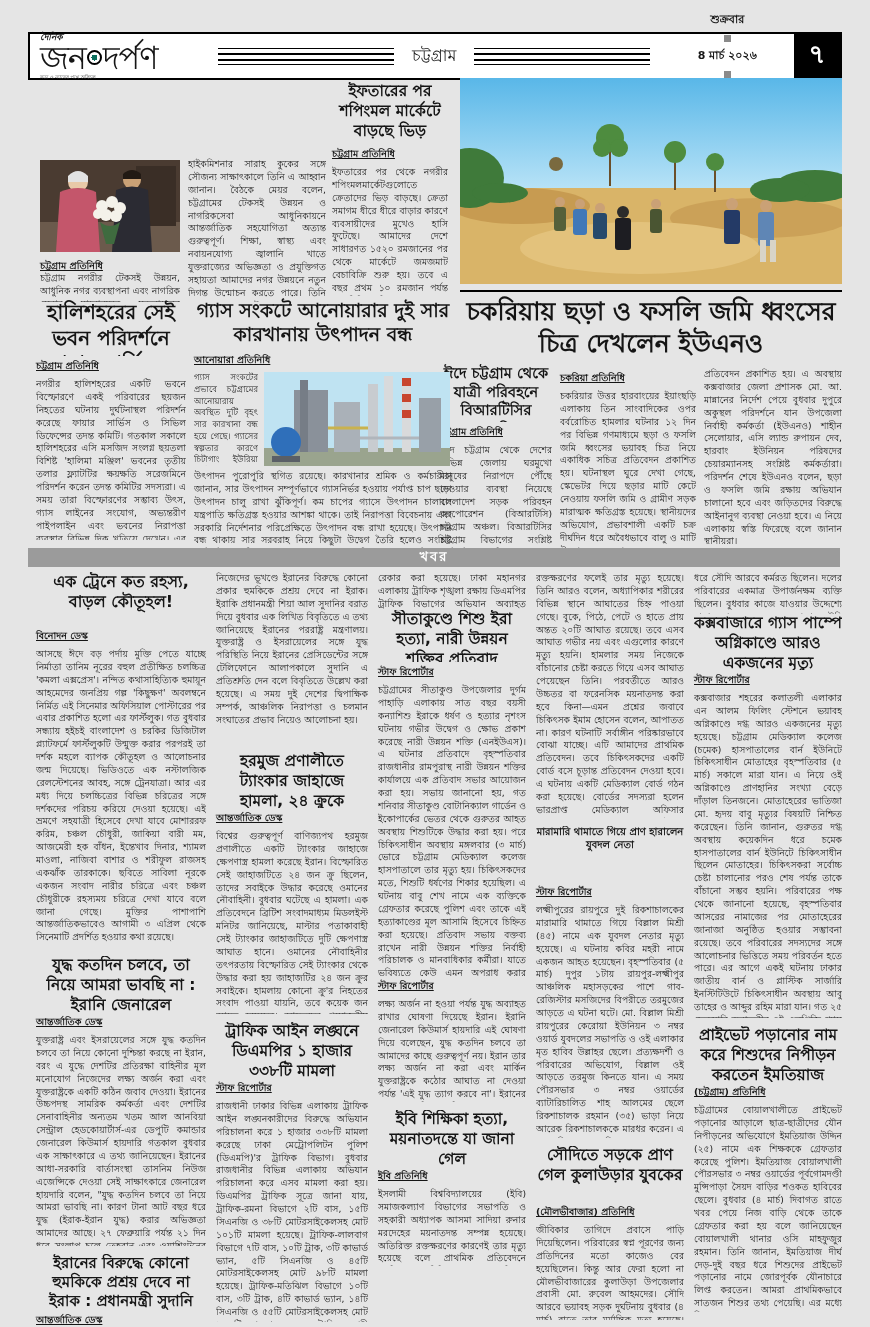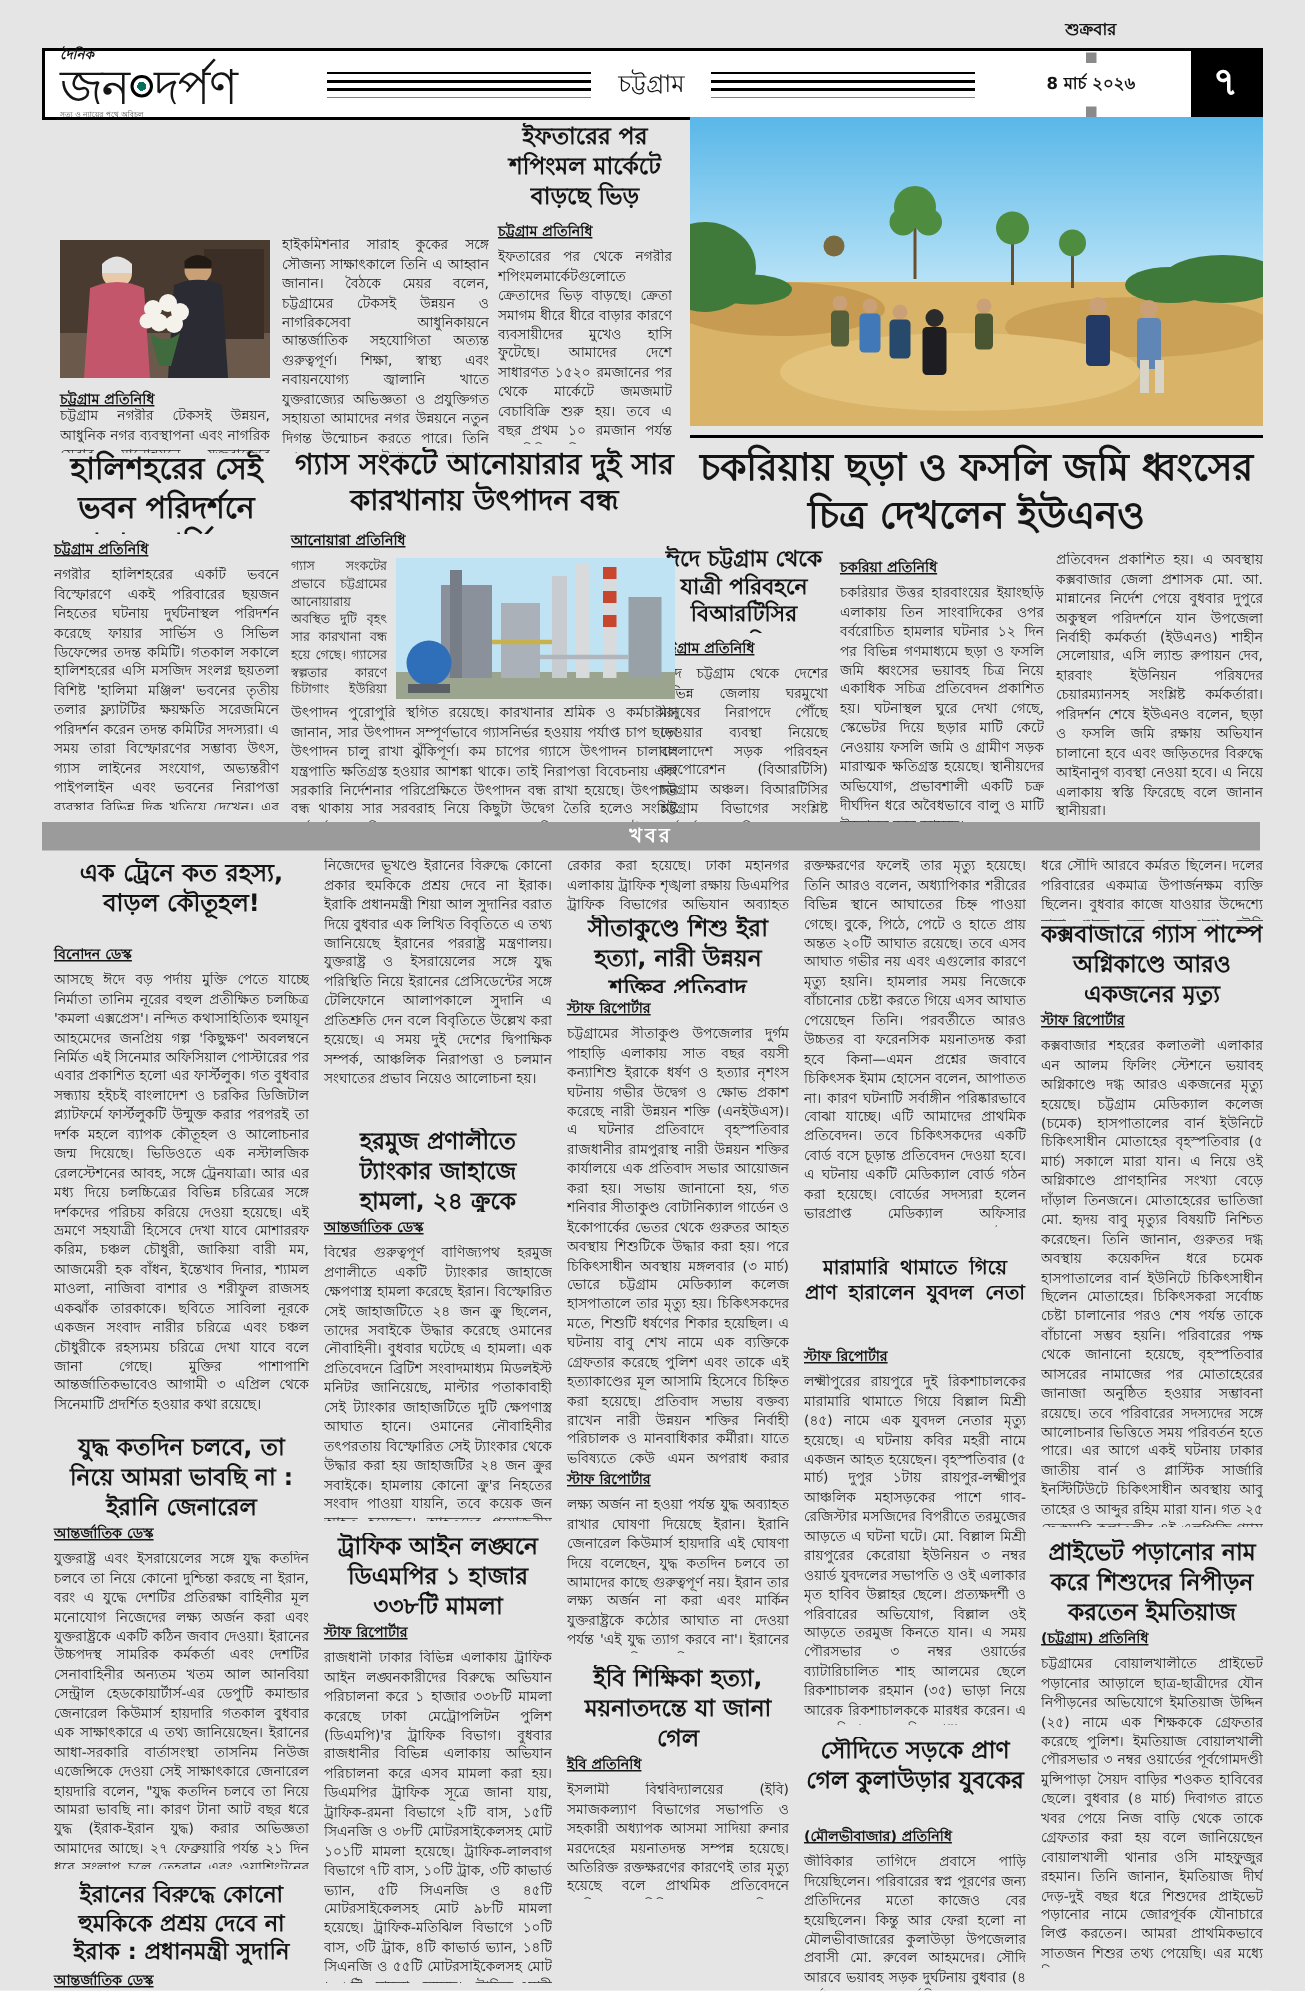--- a/index.html
+++ b/index.html
@@ -217,21 +217,21 @@
     <div class="body-text" style="height:292px;">চট্টগ্রামের সীতাকুণ্ড উপজেলার দুর্গম পাহাড়ি এলাকায় সাত বছর বয়সী কন্যাশিশু ইরাকে ধর্ষণ ও হত্যার নৃশংস ঘটনায় গভীর উদ্বেগ ও ক্ষোভ প্রকাশ করেছে নারী উন্নয়ন শক্তি (এনইউএস)। এ ঘটনার প্রতিবাদে বৃহস্পতিবার রাজধানীর রামপুরাস্থ নারী উন্নয়ন শক্তির কার্যালয়ে এক প্রতিবাদ সভার আয়োজন করা হয়। সভায় জানানো হয়, গত শনিবার সীতাকুণ্ড বোটানিক্যাল গার্ডেন ও ইকোপার্কের ভেতর থেকে গুরুতর আহত অবস্থায় শিশুটিকে উদ্ধার করা হয়। পরে চিকিৎসাধীন অবস্থায় মঙ্গলবার (৩ মার্চ) ভোরে চট্টগ্রাম মেডিক্যাল কলেজ হাসপাতালে তার মৃত্যু হয়। চিকিৎসকদের মতে, শিশুটি ধর্ষণের শিকার হয়েছিল। এ ঘটনায় বাবু শেখ নামে এক ব্যক্তিকে গ্রেফতার করেছে পুলিশ এবং তাকে এই হত্যাকাণ্ডের মূল আসামি হিসেবে চিহ্নিত করা হয়েছে। প্রতিবাদ সভায় বক্তব্য রাখেন নারী উন্নয়ন শক্তির নির্বাহী পরিচালক ও মানবাধিকার কর্মীরা। যাতে ভবিষ্যতে কেউ এমন অপরাধ করার সাহস না পায়। সভায় বক্তারা বলেন, শিশুদের নিরাপত্তা নিশ্চিত করা না গেলে একটি সভ্য সমাজ গড়ে তোলা সম্ভব নয়। তাই এ ধরনের নৃশংস ঘটনার বিরুদ্ধে রাষ্ট্র, সমাজ ও নাগরিকদের সম্মিলিতভাবে সোচ্চার হতে হবে।</div>
     <div class="byline">স্টাফ রিপোর্টার</div>
     <div class="body-text" style="height:104px;">লক্ষ্য অর্জন না হওয়া পর্যন্ত যুদ্ধ অব্যাহত রাখার ঘোষণা দিয়েছে ইরান। ইরানি জেনারেল কিউমার্স হায়দারি এই ঘোষণা দিয়ে বলেছেন, যুদ্ধ কতদিন চলবে তা আমাদের কাছে গুরুত্বপূর্ণ নয়। ইরান তার লক্ষ্য অর্জন না করা এবং মার্কিন যুক্তরাষ্ট্রকে কঠোর আঘাত না দেওয়া পর্যন্ত 'এই যুদ্ধ ত্যাগ করবে না'। ইরানের আধা-সরকারি তাসনিম সংবাদ সংস্থার প্রতিবেদনে খাতাম আল-আনবিয়া কেন্দ্রীয় সদর দপ্তরের ডেপুটি কমান্ডার হায়দারি বলেন, "এই যুদ্ধ কত দিন চলবে তা আমাদের কাছে গুরুত্বপূর্ণ নয়। আমরা আট বছর ধরে যুদ্ধের অভিজ্ঞতা অর্জন করেছি এবং আমরা এই যুদ্ধ তখনই শেষ করব যখন আমরা আমাদের লক্ষ্য অর্জন করতে পারব এবং শত্রুকে তার লজ্জাজনক কাজের জন্য অনুতপ্ত এবং হতাশ করব।" সূত্র: আল-জাজিরা</div>
     <div class="hl" style="font-size:15.5px;height:56px;margin-top:8px;">ইবি শিক্ষিকা হত্যা, ময়নাতদন্তে যা জানা গেল</div>
     <div class="byline">ইবি প্রতিনিধি</div>
     <div class="body-text" style="height:78px;">ইসলামী বিশ্ববিদ্যালয়ের (ইবি) সমাজকল্যাণ বিভাগের সভাপতি ও সহকারী অধ্যাপক আসমা সাদিয়া রুনার মরদেহের ময়নাতদন্ত সম্পন্ন হয়েছে। অতিরিক্ত রক্তক্ষরণের কারণেই তার মৃত্যু হয়েছে বলে প্রাথমিক প্রতিবেদনে জানিয়েছেন চিকিৎসকরা। বৃহস্পতিবার দুপুরে কুষ্টিয়া সদর হাসপাতালের আবাসিক মেডিক্যাল অফিসার (আরএমও) ডা. হোসেন ইমাম বলেন, গলায় গভীর ক্ষত ছিল এবং</div>
   </div>
 
   <div class="abs" style="left:536px;top:572px;width:148px;">
     <div class="body-text" style="height:246px;">রক্তক্ষরণের ফলেই তার মৃত্যু হয়েছে। তিনি আরও বলেন, অধ্যাপিকার শরীরের বিভিন্ন স্থানে আঘাতের চিহ্ন পাওয়া গেছে। বুকে, পিঠে, পেটে ও হাতে প্রায় অন্তত ২০টি আঘাত রয়েছে। তবে এসব আঘাত গভীর নয় এবং এগুলোর কারণে মৃত্যু হয়নি। হামলার সময় নিজেকে বাঁচানোর চেষ্টা করতে গিয়ে এসব আঘাত পেয়েছেন তিনি। পরবর্তীতে আরও উচ্চতর বা ফরেনসিক ময়নাতদন্ত করা হবে কিনা—এমন প্রশ্নের জবাবে চিকিৎসক ইমাম হোসেন বলেন, আপাতত না। কারণ ঘটনাটি সর্বাঙ্গীন পরিষ্কারভাবে বোঝা যাচ্ছে। এটি আমাদের প্রাথমিক প্রতিবেদন। তবে চিকিৎসকদের একটি বোর্ড বসে চূড়ান্ত প্রতিবেদন দেওয়া হবে। এ ঘটনায় একটি মেডিক্যাল বোর্ড গঠন করা হয়েছে। বোর্ডের সদস্যরা হলেন ভারপ্রাপ্ত মেডিক্যাল অফিসার (আরএমও) ডা. হোসেন ইমাম, মেডিক্যাল অফিসার (এমও) রুমন রহমান ও সুমাইয়া জান্নাত। প্রসঙ্গত, বুধবার বিকাল চারটার দিকে বিশ্ববিদ্যালয়ের থিওলজি অ্যান্ড ইসলামিক স্টাডিজ অনুষদ ভবনের সমাজকল্যাণ বিভাগের সভাপতি সহকারী অধ্যাপক আসমা সাদিয়া রুনাকে ছুরিকাঘাত করে আত্মহননের চেষ্টা করেন একই বিভাগের সাবেক কর্মচারী ফজলুর রহমান। খবর পেয়ে প্রক্টরিয়াল বডি ও ইবি থানা পুলিশ ঘটনাস্থলে উপস্থিত হয়ে উভয়ের রক্তাক্ত দেহ উদ্ধার করে। পরে তাদেরকে আশঙ্কাজনক অবস্থায় কুষ্টিয়া সদর হাসপাতালে প্রেরণ করা হলে কর্তব্যরত চিকিৎসক শিক্ষিকা আসমা সাদিয়াকে মৃত ঘোষণা করেন।</div>
-    <div class="hl" style="font-size:13px;height:56px;margin-top:20px;font-family:Liberation Mono, monospace;">মারামারি থামাতে গিয়ে প্রাণ হারালেন যুবদল নেতা</div>
+    <div class="hl" style="font-size:10px;height:56px;margin-top:8px;">মারামারি থামাতে গিয়ে প্রাণ হারালেন যুবদল নেতা</div>
     <div class="byline">স্টাফ রিপোর্টার</div>
     <div class="body-text" style="height:234px;">লক্ষ্মীপুরের রায়পুরে দুই রিকশাচালকের মারামারি থামাতে গিয়ে বিল্লাল মিশ্রী (৪৫) নামে এক যুবদল নেতার মৃত্যু হয়েছে। এ ঘটনায় কবির মহরী নামে একজন আহত হয়েছেন। বৃহস্পতিবার (৫ মার্চ) দুপুর ১টায় রায়পুর-লক্ষ্মীপুর আঞ্চলিক মহাসড়কের পাশে গাব-রেজিস্টার মসজিদের বিপরীতে তরমুজের আড়তে এ ঘটনা ঘটে। মো. বিল্লাল মিশ্রী রায়পুরের কেরোয়া ইউনিয়ন ৩ নম্বর ওয়ার্ড যুবদলের সভাপতি ও ওই এলাকার মৃত হাবিব উল্লাহর ছেলে। প্রত্যক্ষদর্শী ও পরিবারের অভিযোগ, বিল্লাল ওই আড়তে তরমুজ কিনতে যান। এ সময় পৌরসভার ৩ নম্বর ওয়ার্ডের ব্যাটারিচালিত শাহ আলমের ছেলে রিকশাচালক রহমান (৩৫) ভাড়া নিয়ে আরেক রিকশাচালককে মারধর করেন। এ সময় বিল্লাল ও কবির বাধা দেন। এতে রহমান উত্তেজিত হয়ে বিল্লালকে মারধর করে পালিয়ে যান। গুরুতর আহত অবস্থায় স্থানীয়রা তাকে উদ্ধার করে রায়পুর সরকারি হাসপাতালে নিয়ে যায়। সেখানে দায়িত্বরত চিকিৎসক তাকে দ্রুত ঢাকায় পাঠানোর পরামর্শ দেন। ঢাকায় নেওয়ার পথে বিল্লালের মৃত্যু হয়। বিল্লালের স্বজন আইনজীবী সহকারী টিপু হোসেন জানান, বিল্লালকে চোখে, মুখে, বুকে কিল ঘুষি মেরে মারাত্মক জখম করে পালিয়েছে রহমান। এ ঘটনার সুষ্ঠু বিচার দাবি করেন তিনি। রায়পুর থানার ভারপ্রাপ্ত কর্মকর্তা (ওসি) শাহীন মিয়া জানান, বিল্লালের মরদেহ ময়নাতদন্তের জন্য পাঠানো হয়েছে। এ ঘটনায় হত্যা মামলার প্রস্তুতি চলছে।</div>
     <div class="hl" style="font-size:15.5px;height:56px;margin-top:8px;">সৌদিতে সড়কে প্রাণ গেল কুলাউড়ার যুবকের</div>
     <div class="byline">(মৌলভীবাজার) প্রতিনিধি</div>
     <div class="body-text" style="height:96px;">জীবিকার তাগিদে প্রবাসে পাড়ি দিয়েছিলেন। পরিবারের স্বপ্ন পূরণের জন্য প্রতিদিনের মতো কাজেও বের হয়েছিলেন। কিন্তু আর ফেরা হলো না মৌলভীবাজারের কুলাউড়া উপজেলার প্রবাসী মো. রুবেল আহমদের। সৌদি আরবে ভয়াবহ সড়ক দুর্ঘটনায় বুধবার (৪ মার্চ) রাতে তার মর্মান্তিক মৃত্যু হয়েছে। মৌলভীবাজার কুলাউড়া ইউনিয়নের নজিরের চক এলাকার মৃত মো. রইছ আলীর ছেলে। বৃহস্পতিবার (৫ মার্চ) দুপুরে বিষয়টি নিশ্চিত করেছেন কুলাউড়া ইউনিয়নের ভারপ্রাপ্ত চেয়ারম্যান শহীদুল ইসলাম। তিনি রুবেলের পরিবারের বরাতে জানান, রুবেল দীর্ঘদিন</div>
   </div>
 
   <div class="abs" style="left:694px;top:572px;width:148px;">
     <div class="body-text" style="height:42px;">ধরে সৌদি আরবে কর্মরত ছিলেন। দলের পরিবারের একমাত্র উপার্জনক্ষম ব্যক্তি ছিলেন। বুধবার কাজে যাওয়ার উদ্দেশ্যে বাসা থেকে বের হলে পথে সৌদি আরবের নাজরান ইয়াদামা আজিজিয়া সড়কে দুর্ঘটনার শিকার হন তিনি। এতে ঘটনাস্থলেই তার মৃত্যু হয়।</div>
     <div class="hl" style="font-size:15.5px;height:56px;">কক্সবাজারে গ্যাস পাম্পে অগ্নিকাণ্ডে আরও একজনের মৃত্যু</div>

